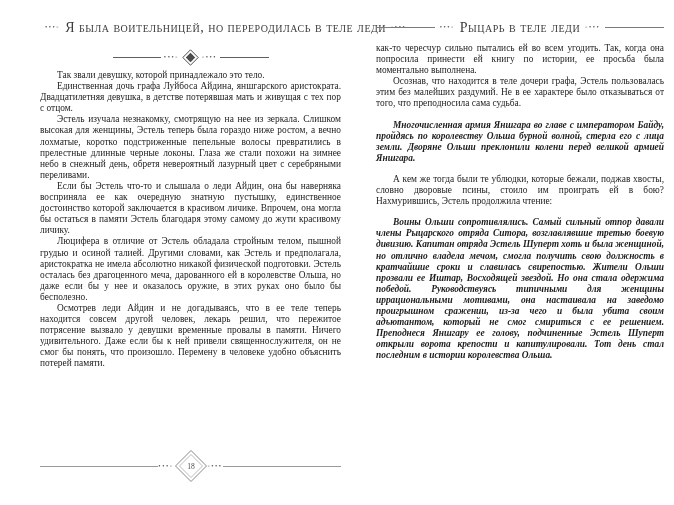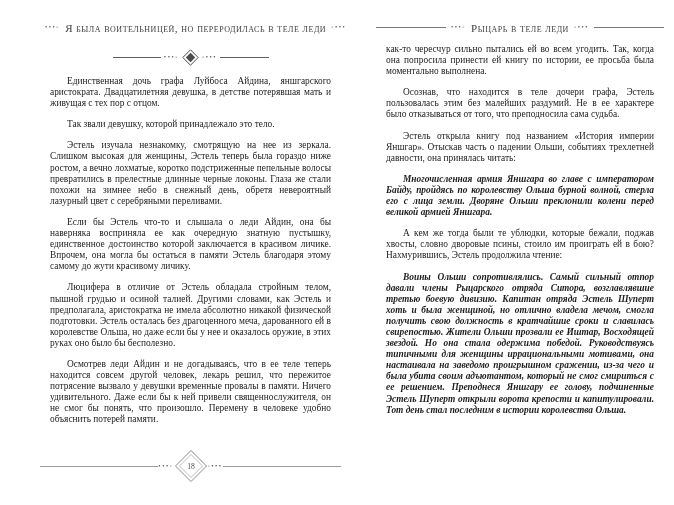--- a/index.html
+++ b/index.html
@@ -18,42 +18,42 @@
 
   
   .running-header {
     display: flex; align-items: center; gap: 5px;
     height: 13px; color: #3d3d3d; white-space: nowrap;
   }
   .h-rule { flex: 1 1 auto; border-top: 1px solid #7b7b7b; height: 0; }
   .orn { font-size: 6.5px; letter-spacing: 1.5px; color: #5a5a5a; line-height: 1; }
   .h-title {
     font-variant: small-caps;
-    font-size: 11px; letter-spacing: 0.5px;
+    font-size: 14px; letter-spacing: 0.5px;
   }
 
   
   .section-divider {
     margin: 15px auto 0 auto;
     width: 156px;
     display: flex; align-items: center; justify-content: center; gap: 3px;
     height: 17px;
   }
   .d-rule { flex: 1 1 auto; border-top: 1px solid #5f5f5f; height: 0; }
 
   
   .body-text {
     text-align: justify;
     font-size: 9.4px;
     line-height: 11.1px;
     hyphens: auto;
   }
   .page-left  .body-text { margin-top: 4px; }
   .page-right .body-text { margin-top: 9px; }
-  .body-text p { margin: 10px; text-indent: 17px; }
+  .body-text p { margin: 0; text-indent: 17px; }
   .body-text p.no-indent { text-indent: 0; }
   .body-text p.gap { margin-top: 10px; }
   .body-text p.excerpt { font-style: italic; font-weight: bold; }
 
   
   .page-footer {
     position: absolute; left: 0; right: 0; bottom: 12px;
     display: flex; align-items: center; 
   }
   .f-rule { flex: 1 1 auto; border-top: 1px solid #9a9a9a; height: 0; }
@@ -81,22 +81,22 @@
       <span class="orn">•••◦</span>
       <svg width="17" height="17" viewBox="0 0 17 17">
         <polygon points="8.5,0.8 16.2,8.5 8.5,16.2 0.8,8.5" fill="none" stroke="#4c4c4c" stroke-width="1"></polygon>
         <polygon points="8.5,3.8 13.2,8.5 8.5,13.2 3.8,8.5" fill="#4c4c4c"></polygon>
       </svg>
       <span class="orn">◦•••</span>
       <span class="d-rule"></span>
     </div>
 
     <div class="body-text">
+      <p>Так звали девушку, которой принадлежало это тело.</p>
       <p>Единственная дочь графа Луйбоса Айдина, яншгарского аристократа. Двадцатилетняя девушка, в детстве потерявшая мать и живущая с тех пор с отцом.</p>
-      <p>Так звали девушку, которой принадлежало это тело.</p>
       <p>Эстель изучала незнакомку, смотрящую на нее из зеркала. Слишком высокая для женщины, Эстель теперь была гораздо ниже ростом, а вечно лохматые, коротко подстриженные пепельные волосы превратились в прелестные длинные черные локоны. Глаза же стали похожи на зимнее небо в снежный день, обретя невероятный лазурный цвет с серебряными переливами.</p>
       <p>Если бы Эстель что-то и слышала о леди Айдин, она бы наверняка восприняла ее как очередную знатную пустышку, единственное достоинство которой заключается в красивом личике. Впрочем, она могла бы остаться в памяти Эстель благодаря этому самому до жути красивому личику.</p>
       <p>Люцифера в отличие от Эстель обладала стройным телом, пышной грудью и осиной талией. Другими словами, как Эстель и предполагала, аристократка не имела абсолютно никакой физической подготовки. Эстель осталась без драгоценного меча, дарованного ей в королевстве Ольша, но даже если бы у нее и оказалось оружие, в этих руках оно было бы бесполезно.</p>
       <p>Осмотрев леди Айдин и не догадываясь, что в ее теле теперь находится совсем другой человек, лекарь решил, что пережитое потрясение вызвало у девушки временные провалы в памяти. Ничего удивительного. Даже если бы к ней привели священнослужителя, он не смог бы понять, что произошло. Перемену в человеке удобно объяснить потерей памяти.</p>
     </div>
 
     <div class="page-footer">
       <span class="f-rule"></span>
       <span class="orn">•••◦</span>
       <svg class="pn-diamond" width="34" height="34" viewBox="0 0 34 34">
@@ -114,21 +114,20 @@
       <span class="h-rule"></span>
       <span class="orn">•••◦</span>
       <span class="h-title">Рыцарь в теле леди</span>
       <span class="orn">◦•••</span>
       <span class="h-rule"></span>
     </div>
 
     <div class="body-text">
       <p class="no-indent">как-то чересчур сильно пытались ей во всем угодить. Так, когда она попросила принести ей книгу по истории, ее просьба была моментально выполнена.</p>
       <p>Осознав, что находится в теле дочери графа, Эстель пользовалась этим без малейших раздумий. Не в ее характере было отказываться от того, что преподносила сама судьба.</p>
-      <p>Эстель открыла книгу под названием «История империи Яншгар». Отыскав часть о падении Ольши, событиях трехлетней давности, она принялась читать:</p>
       <p class="excerpt gap">Многочисленная армия Яншгара во главе с императором Байду, пройдясь по королевству Ольша бурной волной, стерла его с лица земли. Дворяне Ольши преклонили колени перед великой армией Яншгара.</p>
       <p class="gap">А кем же тогда были те ублюдки, которые бежали, поджав хвосты, словно дворовые псины, стоило им проиграть ей в бою? Нахмурившись, Эстель продолжила чтение:</p>
       <p class="excerpt gap">Воины Ольши сопротивлялись. Самый сильный отпор давали члены Рыцарского отряда Ситора, возглавлявшие третью боевую дивизию. Капитан отряда Эстель Шуперт хоть и была женщиной, но отлично владела мечом, смогла получить свою должность в кратчайшие сроки и славилась свирепостью. Жители Ольши прозвали ее Иштар, Восходящей звездой. Но она стала одержима победой. Руководствуясь типичными для женщины иррациональными мотивами, она настаивала на заведомо проигрышном сражении, из-за чего и была убита своим адъютантом, который не смог смириться с ее решением. Преподнеся Яншгару ее голову, подчиненные Эстель Шуперт открыли ворота крепости и капитулировали. Тот день стал последним в истории королевства Ольша.</p>
     </div>
 
   </div>
 
 </div>
 
 </body></html>

